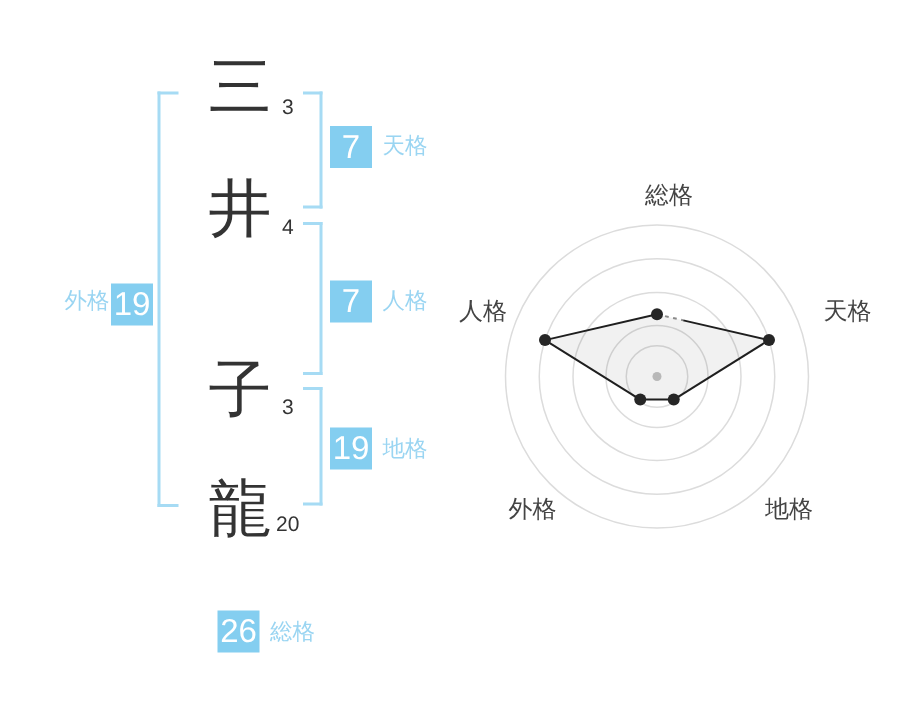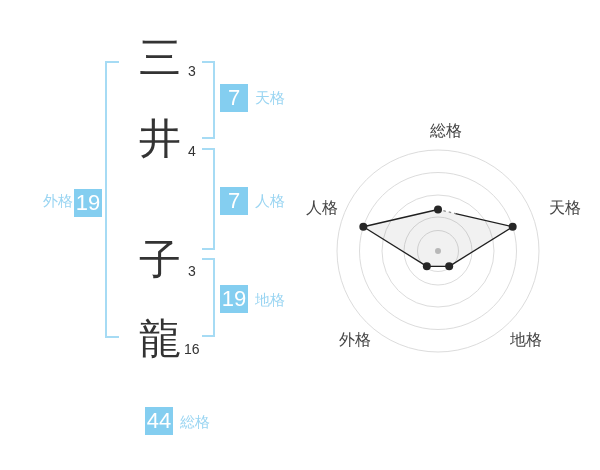--- a/index.html
+++ b/index.html
@@ -54,36 +54,36 @@
   <div class="bracket bracket-left" style="left:105px;top:61px;height:273px"></div>
 
   <div class="name-char" style="top:36px">三</div>
   <div class="name-char" style="top:117px">井</div>
   <div class="name-char" style="top:238px">子</div>
   <div class="name-char" style="top:317px">龍</div>
 
   <div class="stroke-num" style="left:188px;top:64px">3</div>
   <div class="stroke-num" style="left:188px;top:144px">4</div>
   <div class="stroke-num" style="left:188px;top:264px">3</div>
-  <div class="stroke-num" style="left:184px;top:342px">16</div>
+  <div class="stroke-num" style="left:184px;top:342px">20</div>
 
   <div class="bracket bracket-right" style="left:202px;top:61px;height:74px"></div>
   <div class="bracket bracket-right" style="left:202px;top:148px;height:98px"></div>
   <div class="bracket bracket-right" style="left:202px;top:258px;height:75px"></div>
 
   <div class="kaku-box" style="left:220px;top:84px">7</div>
   <div class="kaku-label" style="left:255px;top:90px">天格</div>
 
   <div class="kaku-box" style="left:220px;top:187px">7</div>
   <div class="kaku-label" style="left:255px;top:193px">人格</div>
 
   <div class="kaku-box" style="left:220px;top:285px">19</div>
   <div class="kaku-label" style="left:255px;top:292px">地格</div>
 
-  <div class="kaku-box" style="left:145px;top:407px">44</div>
+  <div class="kaku-box" style="left:145px;top:407px">26</div>
   <div class="kaku-label" style="left:180px;top:414px">総格</div>
 
   <svg id="radar-svg" width="600" height="470" viewBox="0 0 600 470">
       <circle cx="438" cy="251" r="20.5" fill="none" stroke="#dcdcdc" stroke-width="1"></circle>
       <circle cx="438" cy="251" r="34" fill="none" stroke="#dcdcdc" stroke-width="1"></circle>
       <circle cx="438" cy="251" r="56" fill="none" stroke="#dcdcdc" stroke-width="1"></circle>
       <circle cx="438" cy="251" r="78.5" fill="none" stroke="#dcdcdc" stroke-width="1"></circle>
       <circle cx="438" cy="251" r="101" fill="none" stroke="#dcdcdc" stroke-width="1"></circle>
       <polygon points="438,209.5 512.6579365291695,226.74216594156664 449.16791979355696,266.371322893124 426.83208020644304,266.371322893124 363.34206347083045,226.7421659415666" fill="rgba(0,0,0,0.055)" stroke="none"></polygon>
       <line x1="438" y1="209.5" x2="455.53835097973206" y2="213.5504623083954" stroke="#8a8a8a" stroke-width="1.3" stroke-dasharray="2.5 3"></line>

